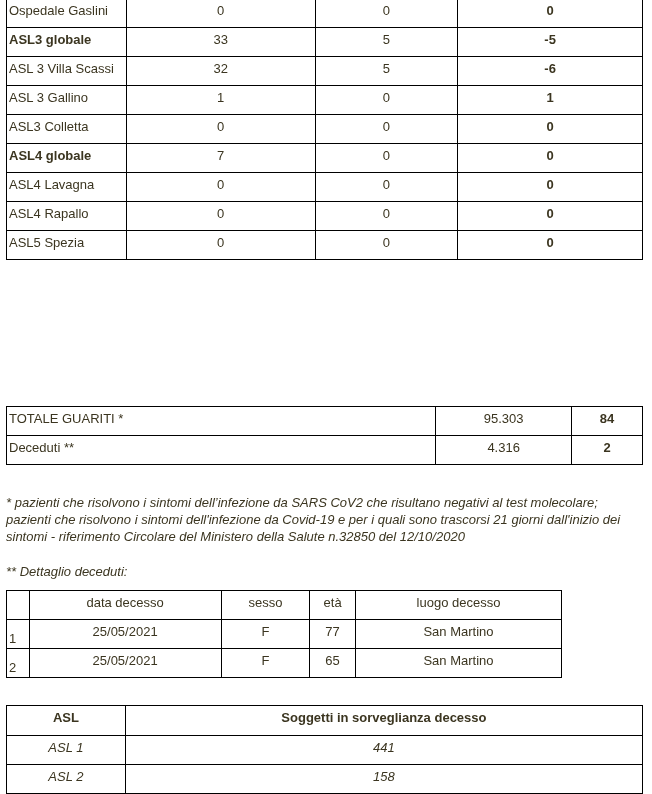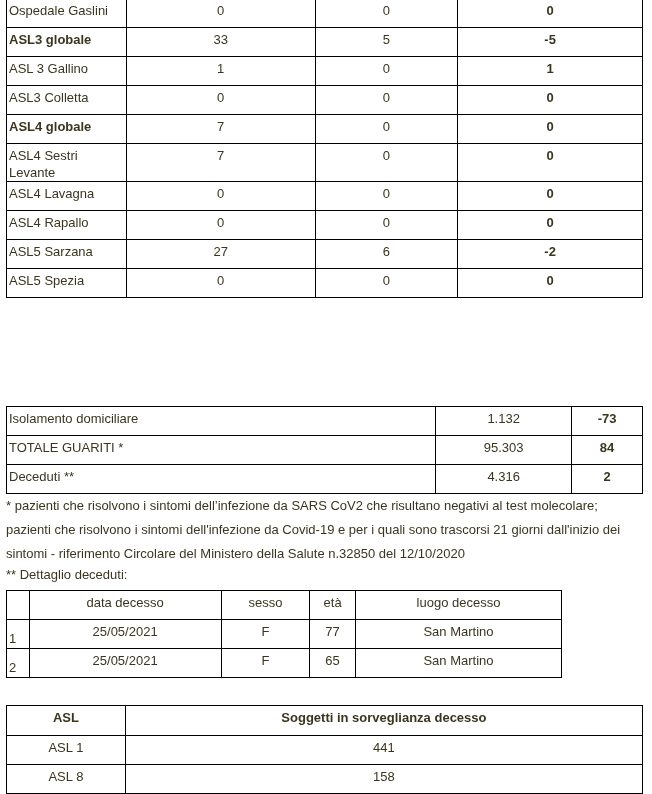--- a/index.html
+++ b/index.html
@@ -8,28 +8,28 @@
     font-family: "Liberation Sans", sans-serif; font-size: 13px; color: #3b3520;
   }
   table { border-collapse: collapse; position: absolute; left: 6px; }
   td, th { border: 1px solid #000; padding: 0 2px; height: 28px; vertical-align: top; line-height: 17px; padding-top: 3px; box-sizing: border-box; }
   td.c, th.c { text-align: center; }
   .b { font-weight: bold; }
   #t1 { top: -2px; width: 637px; }
   #t1 td { height: 29px; }
   #t2 { top: 406px; width: 637px; }
   #t2 td { height: 29px; }
-  .note { position: absolute; left: 6px; width: 640px; line-height: 24px; font-size: 13px; }
+  .note { position: absolute; left: 6px; width: 640px; line-height: 17px; font-size: 13px; font-style: italic; }
   #t3 { top: 590px; width: 556px; }
   #t3 th { font-weight: normal; height: 29px; }
   #t3 td { height: 29px; }
   #t3 td.n { vertical-align: middle; padding-top: 8px; }
   #t4 { top: 705px; width: 637px; }
   #t4 th { height: 30px; margin-top: 15px; }
-  #t4 td { height: 29px; }
+  #t4 td { height: 29px; font-style: italic; }
 </style>
 </head>
 <body>
 
 <table id="t1">
   <colgroup>
       <col style="width:120px">
       <col style="width:189px">
       <col style="width:143px">
       <col style="width:185px">
@@ -41,82 +41,71 @@
         <td class="c">0</td>
         <td class="c b">0</td>
       </tr>
       <tr>
         <td class="b">ASL3 globale</td>
         <td class="c">33</td>
         <td class="c">5</td>
         <td class="c b">-5</td>
       </tr>
       <tr>
+        <td>ASL 3 Villa Scassi</td>
+        <td class="c">32</td>
+        <td class="c">5</td>
+        <td class="c b">-6</td>
+      </tr>
+      <tr>
         <td>ASL 3 Gallino</td>
         <td class="c">1</td>
         <td class="c">0</td>
         <td class="c b">1</td>
       </tr>
       <tr>
         <td>ASL3 Colletta</td>
         <td class="c">0</td>
         <td class="c">0</td>
         <td class="c b">0</td>
       </tr>
       <tr>
         <td class="b">ASL4 globale</td>
         <td class="c">7</td>
         <td class="c">0</td>
         <td class="c b">0</td>
       </tr>
       <tr>
-        <td>ASL4 Sestri Levante</td>
-        <td class="c">7</td>
-        <td class="c">0</td>
-        <td class="c b">0</td>
-      </tr>
-      <tr>
         <td>ASL4 Lavagna</td>
         <td class="c">0</td>
         <td class="c">0</td>
         <td class="c b">0</td>
       </tr>
       <tr>
         <td>ASL4 Rapallo</td>
         <td class="c">0</td>
         <td class="c">0</td>
         <td class="c b">0</td>
-      </tr>
-      <tr>
-        <td>ASL5 Sarzana</td>
-        <td class="c">27</td>
-        <td class="c">6</td>
-        <td class="c b">-2</td>
       </tr>
       <tr>
         <td>ASL5 Spezia</td>
         <td class="c">0</td>
         <td class="c">0</td>
         <td class="c b">0</td>
       </tr>
     </tbody>
 </table>
 
 <table id="t2">
   <colgroup>
       <col style="width:430px">
       <col style="width:136px">
       <col style="width:71px">
     </colgroup>
   <tbody id="t2body">
-      <tr>
-        <td>Isolamento domiciliare</td>
-        <td class="c">1.132</td>
-        <td class="c b">-73</td>
-      </tr>
       <tr>
         <td>TOTALE GUARITI *</td>
         <td class="c">95.303</td>
         <td class="c b">84</td>
       </tr>
       <tr>
         <td>Deceduti **</td>
         <td class="c">4.316</td>
         <td class="c b">2</td>
       </tr>
@@ -171,17 +160,17 @@
     <th class="c">ASL</th>
     <th class="c">Soggetti in sorveglianza decesso</th>
   </tr>
     </thead>
   <tbody id="t4body">
       <tr>
         <td class="c">ASL 1</td>
         <td class="c">441</td>
       </tr>
       <tr>
-        <td class="c">ASL 8</td>
+        <td class="c">ASL 2</td>
         <td class="c">158</td>
       </tr>
     </tbody>
 </table>
 
 </body></html>

